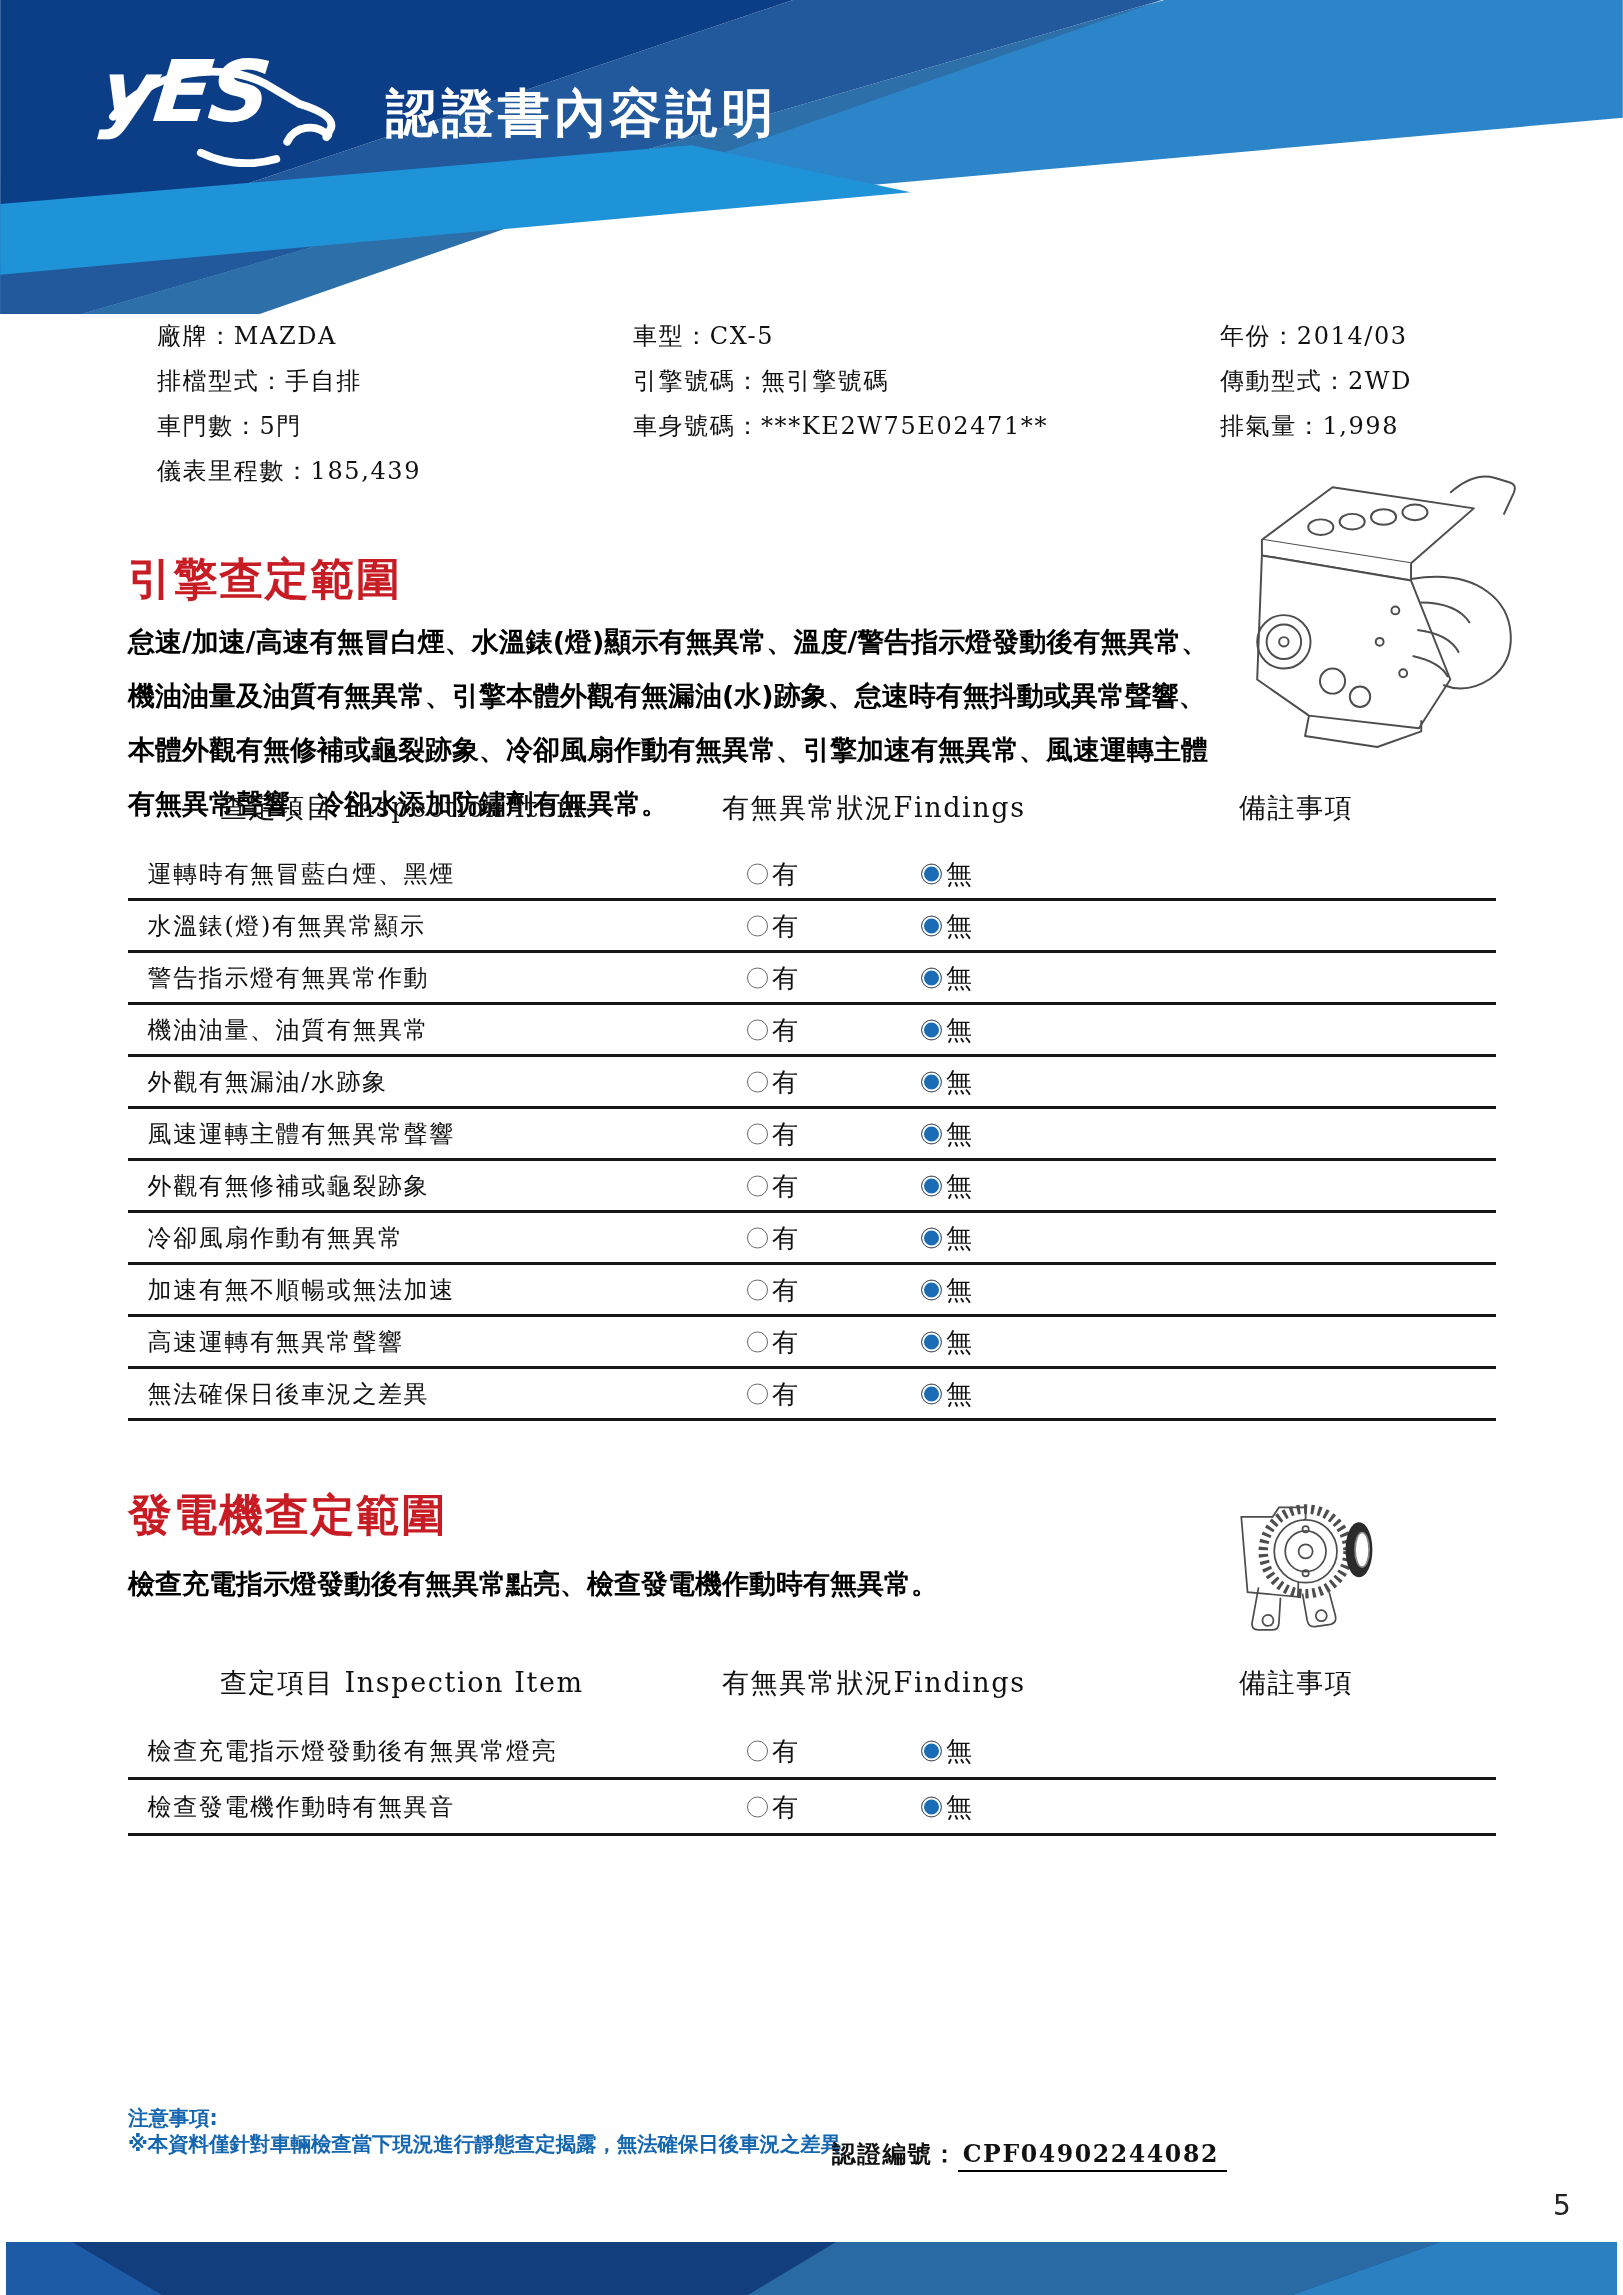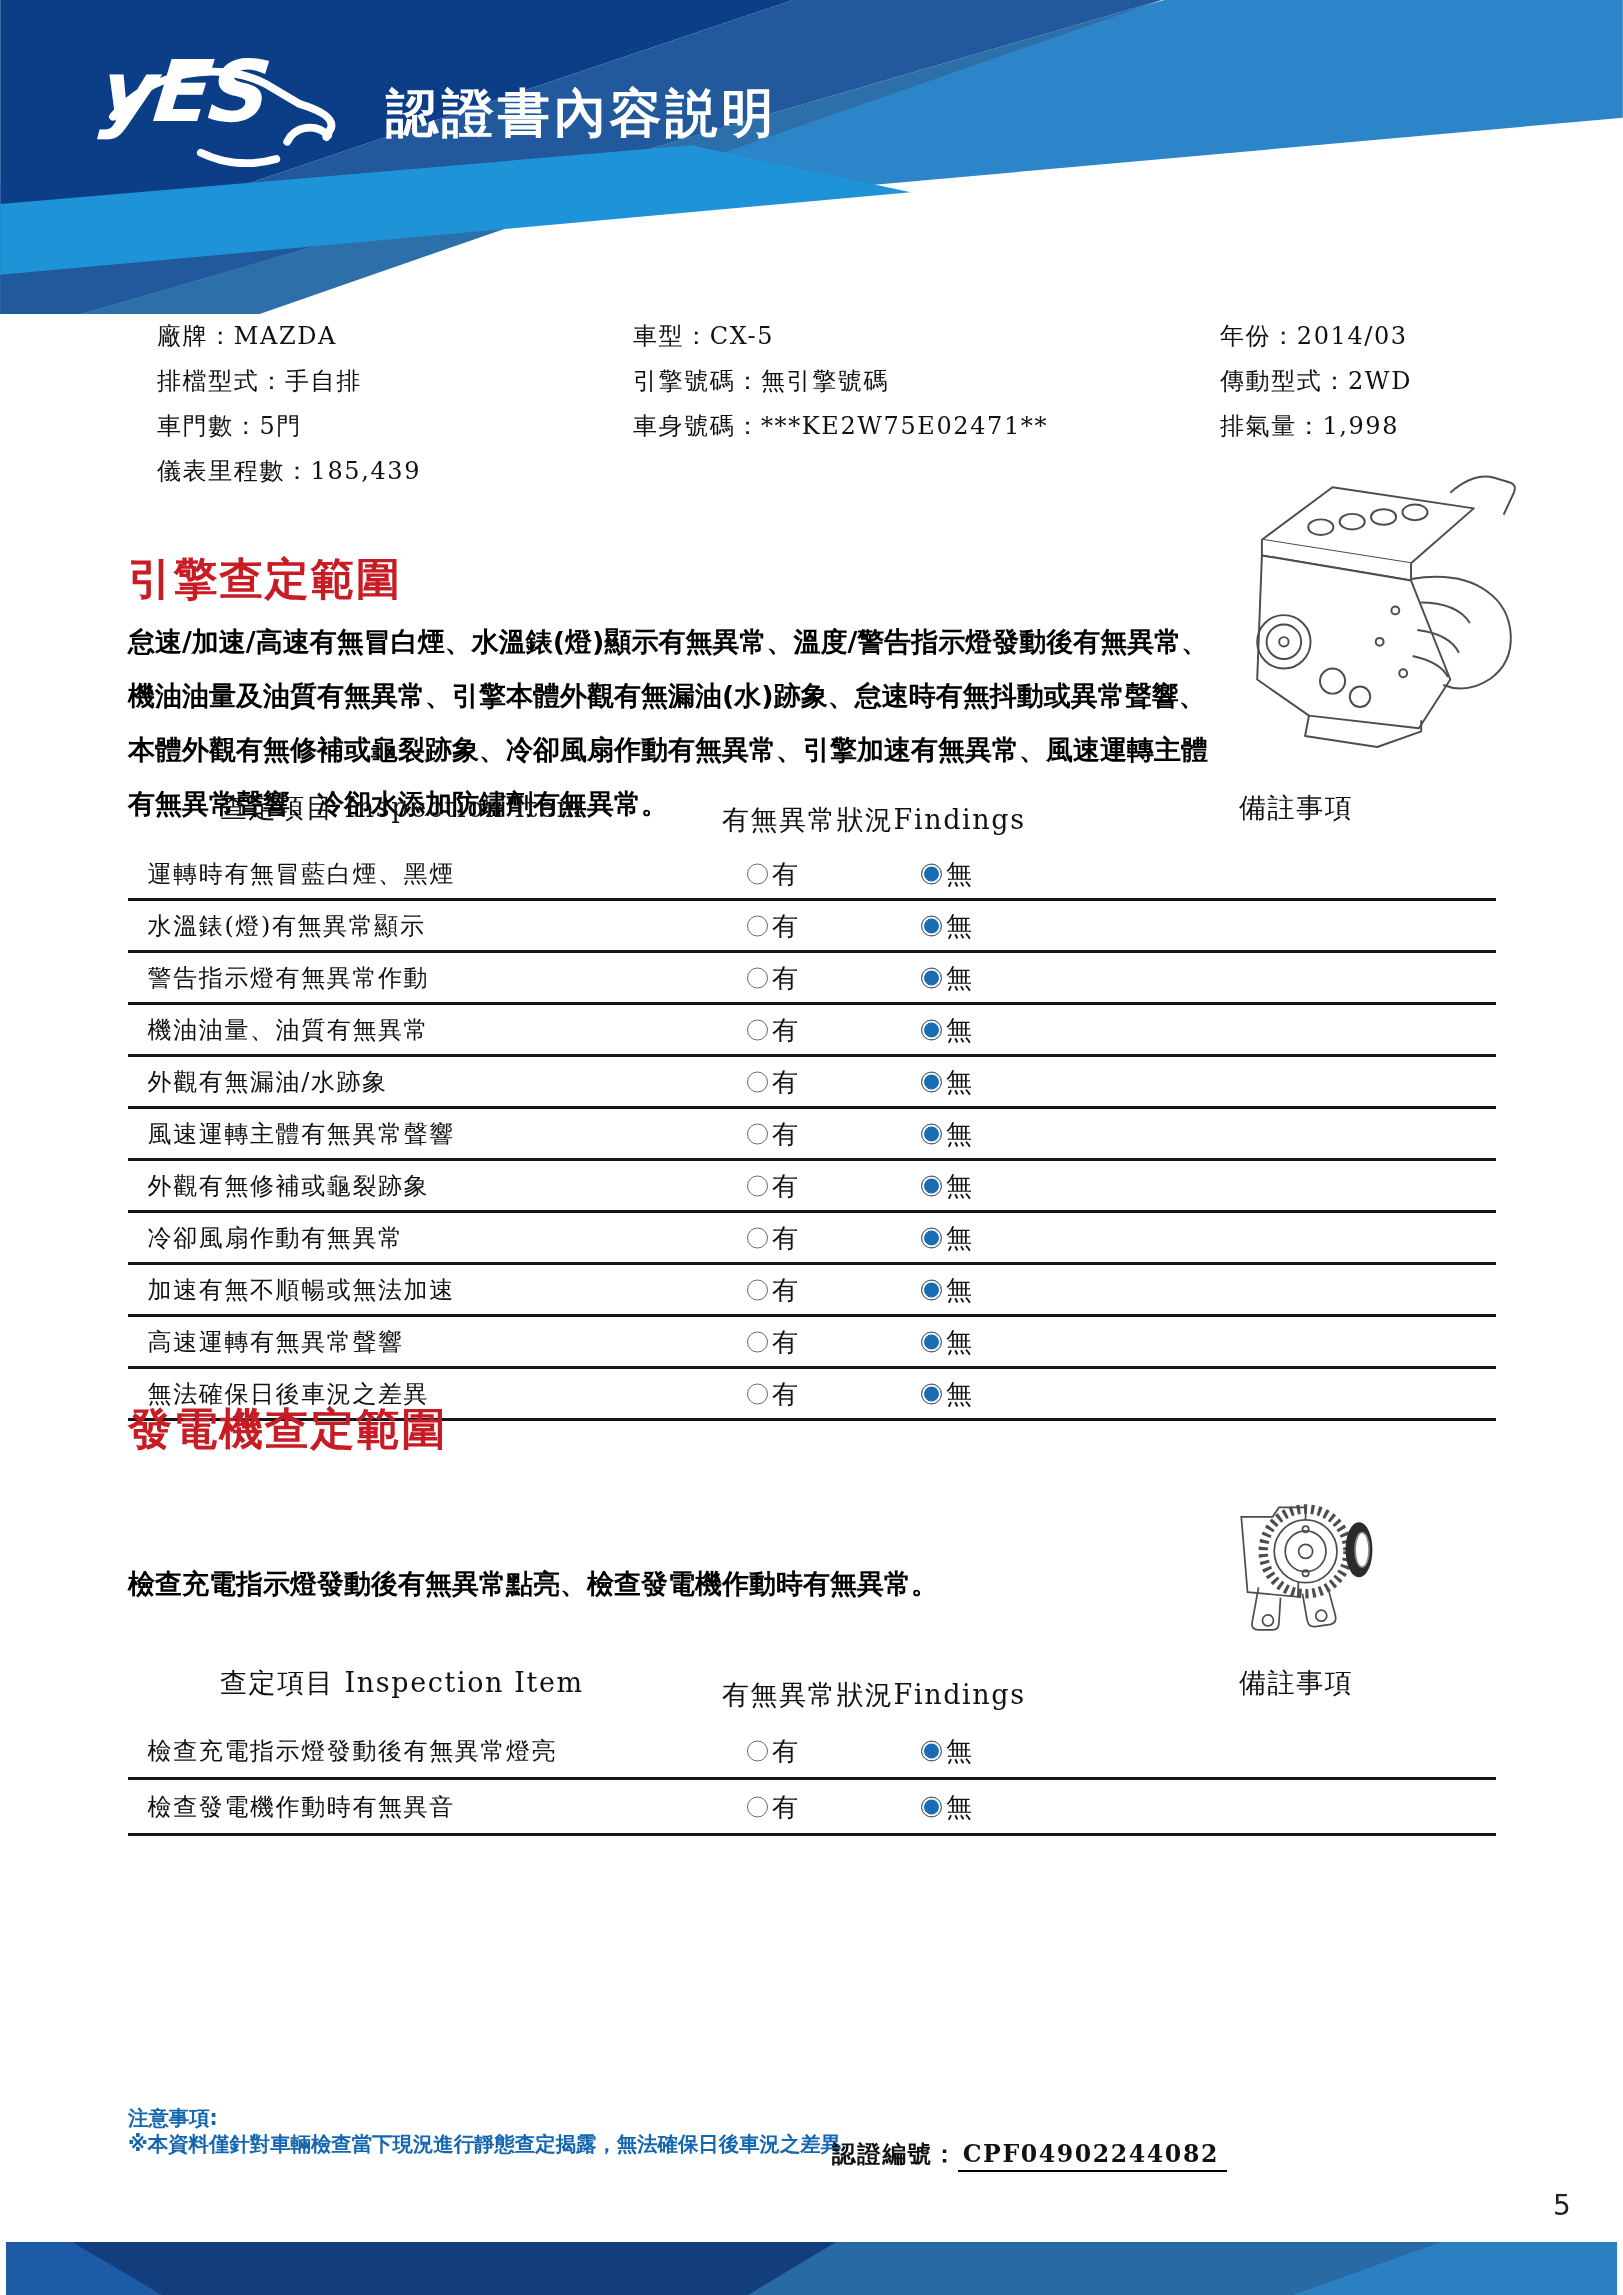--- a/index.html
+++ b/index.html
@@ -26,27 +26,27 @@
 
   
   .sec-heading{position:absolute;left:128px;
                font-family:"DejaVu Sans","Liberation Sans",sans-serif;
                font-weight:bold;font-size:44px;letter-spacing:1.6px;}
   .sec-desc{position:absolute;left:128px;
             font-family:"DejaVu Sans","Liberation Sans",sans-serif;
             font-weight:bold;font-size:27px;line-height:54px;color:#000;}
   #engine-heading{top:550px;}
   #engine-desc{top:615px;width:1092px;}
-  #alt-heading{top:1400px;}
+  #alt-heading{top:1486px;}
   #alt-desc{top:1557px;width:1178px;}
 
   
   .thead span{position:absolute;font-size:27px;letter-spacing:1.6px;white-space:nowrap;}
   .thead .h-item{left:220px;}
-  .thead .h-find{left:722px;margin-top:12px;}
+  .thead .h-find{left:722px;}
   .thead .h-note{left:1239px;}
   #thead1 span{top:790px;}
   #thead2 span{top:1665px;}
 
   .itable{position:absolute;left:128px;width:1368px;}
   #table1{top:849px;}
   #table2{top:1724px;}
   .trow{position:relative;border-bottom:3.1px solid #161616;box-sizing:border-box;}
   #table1 .trow{height:52px;}
   #table2 .trow{height:56px;}

